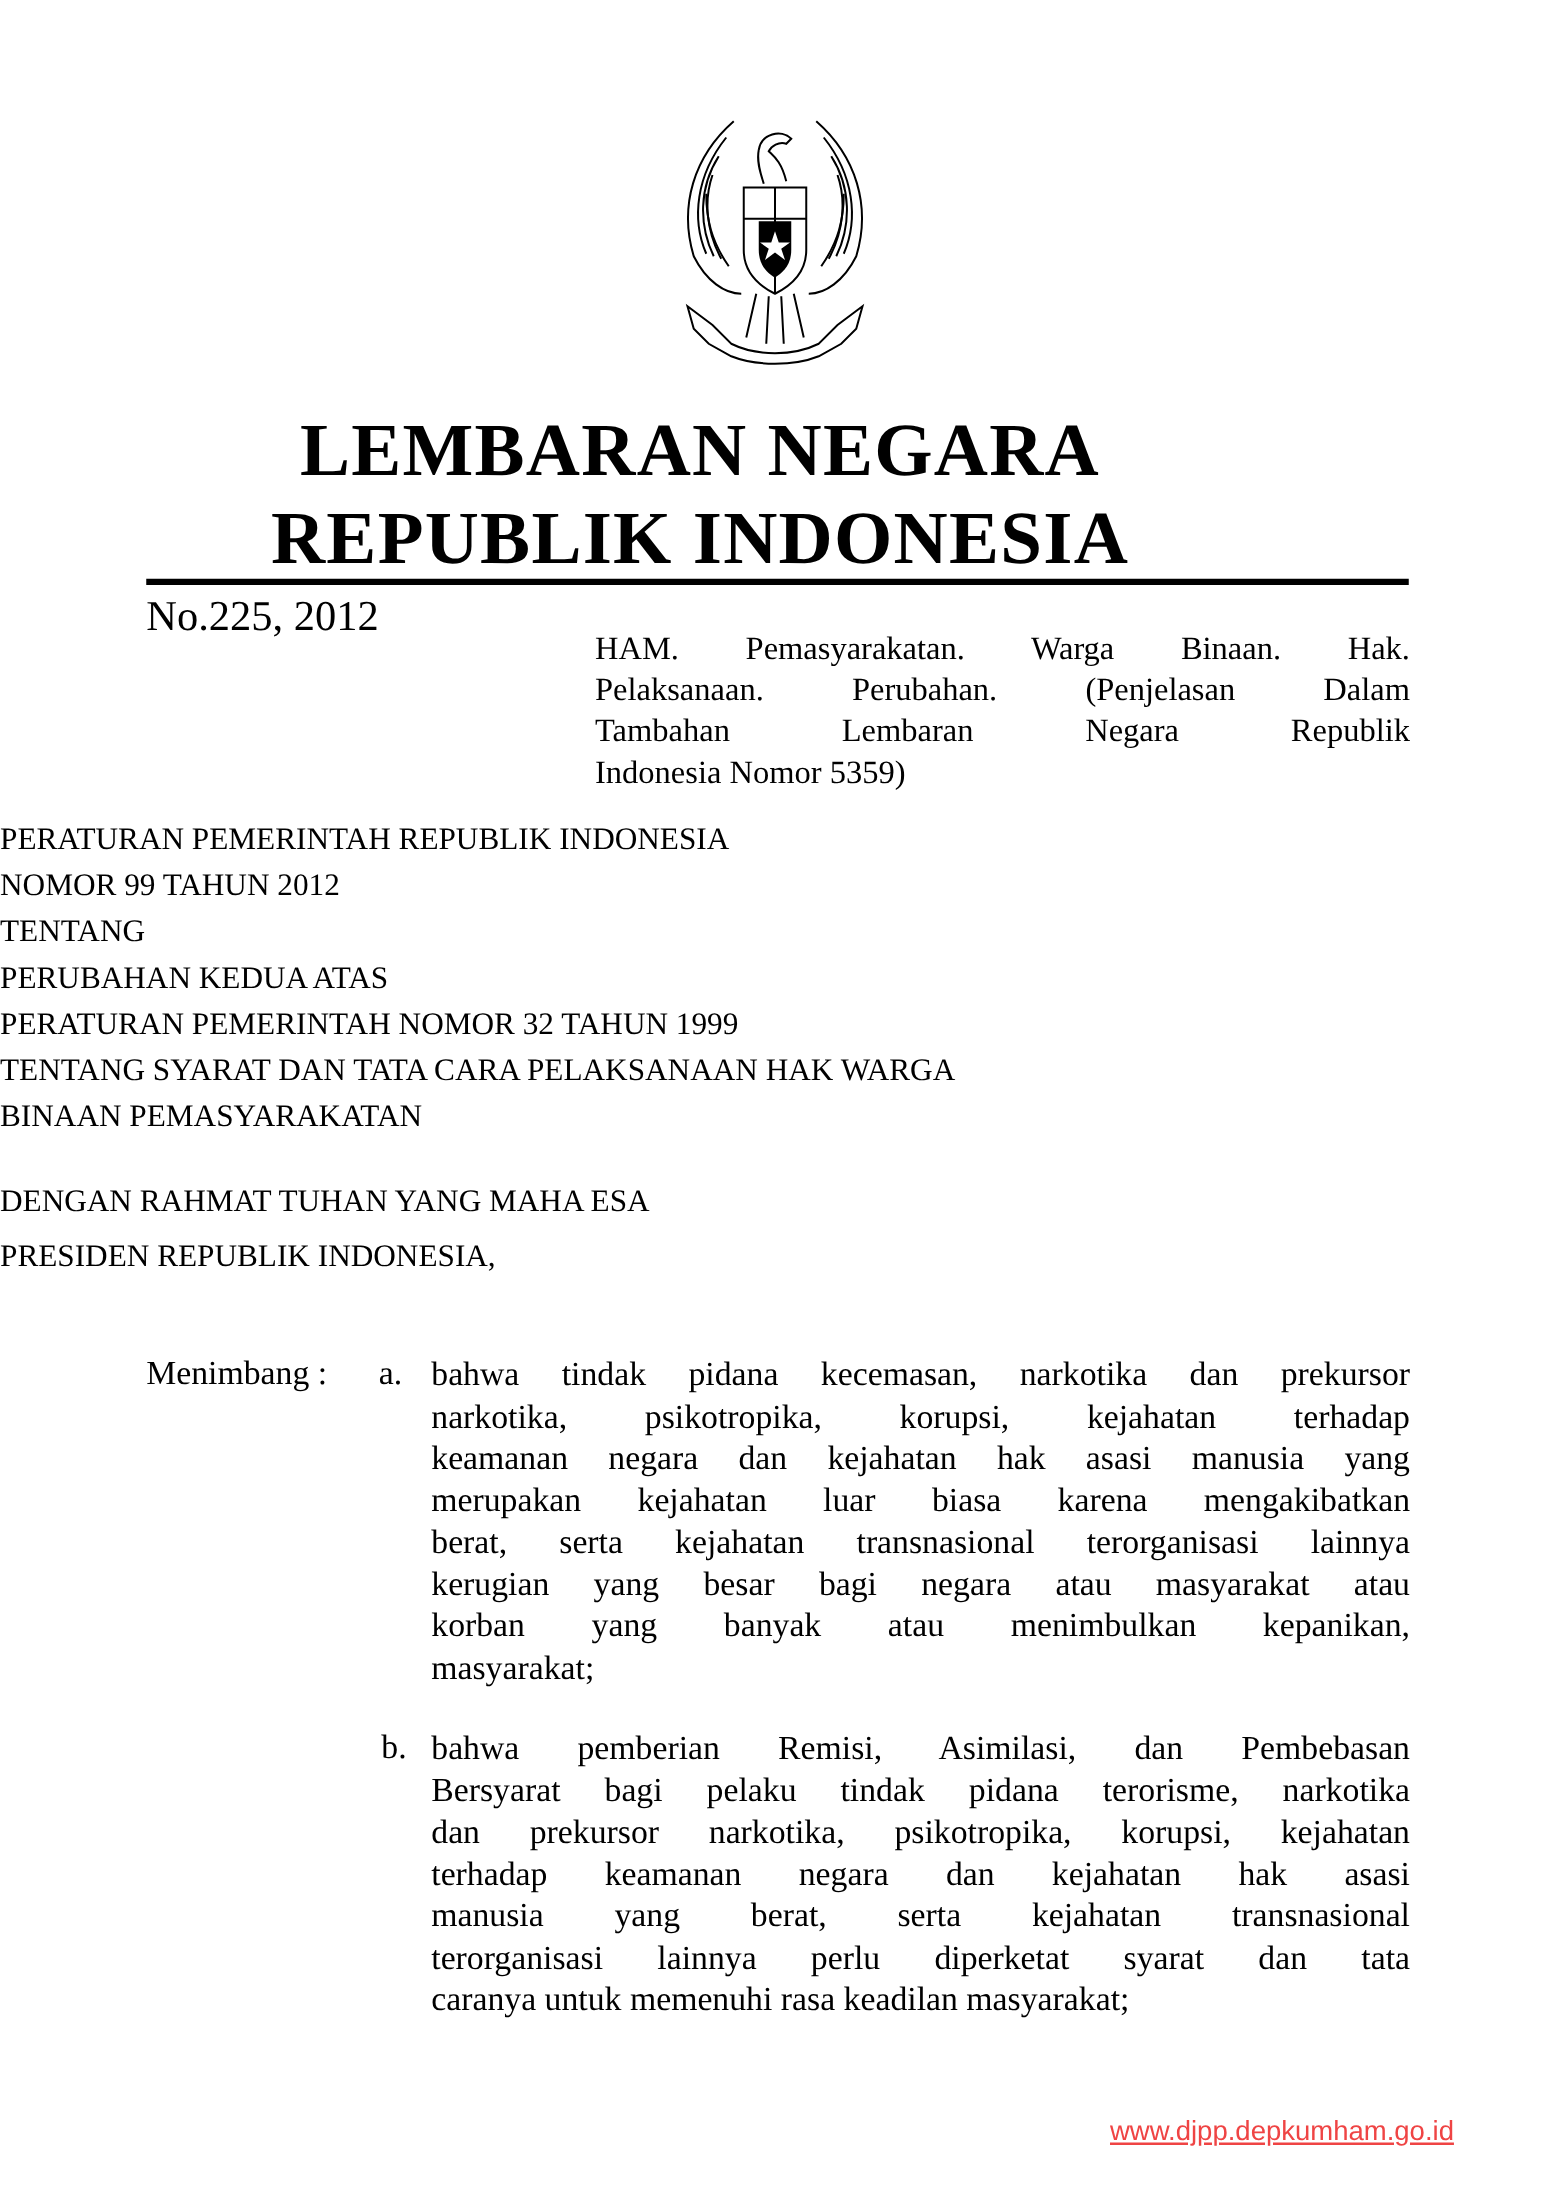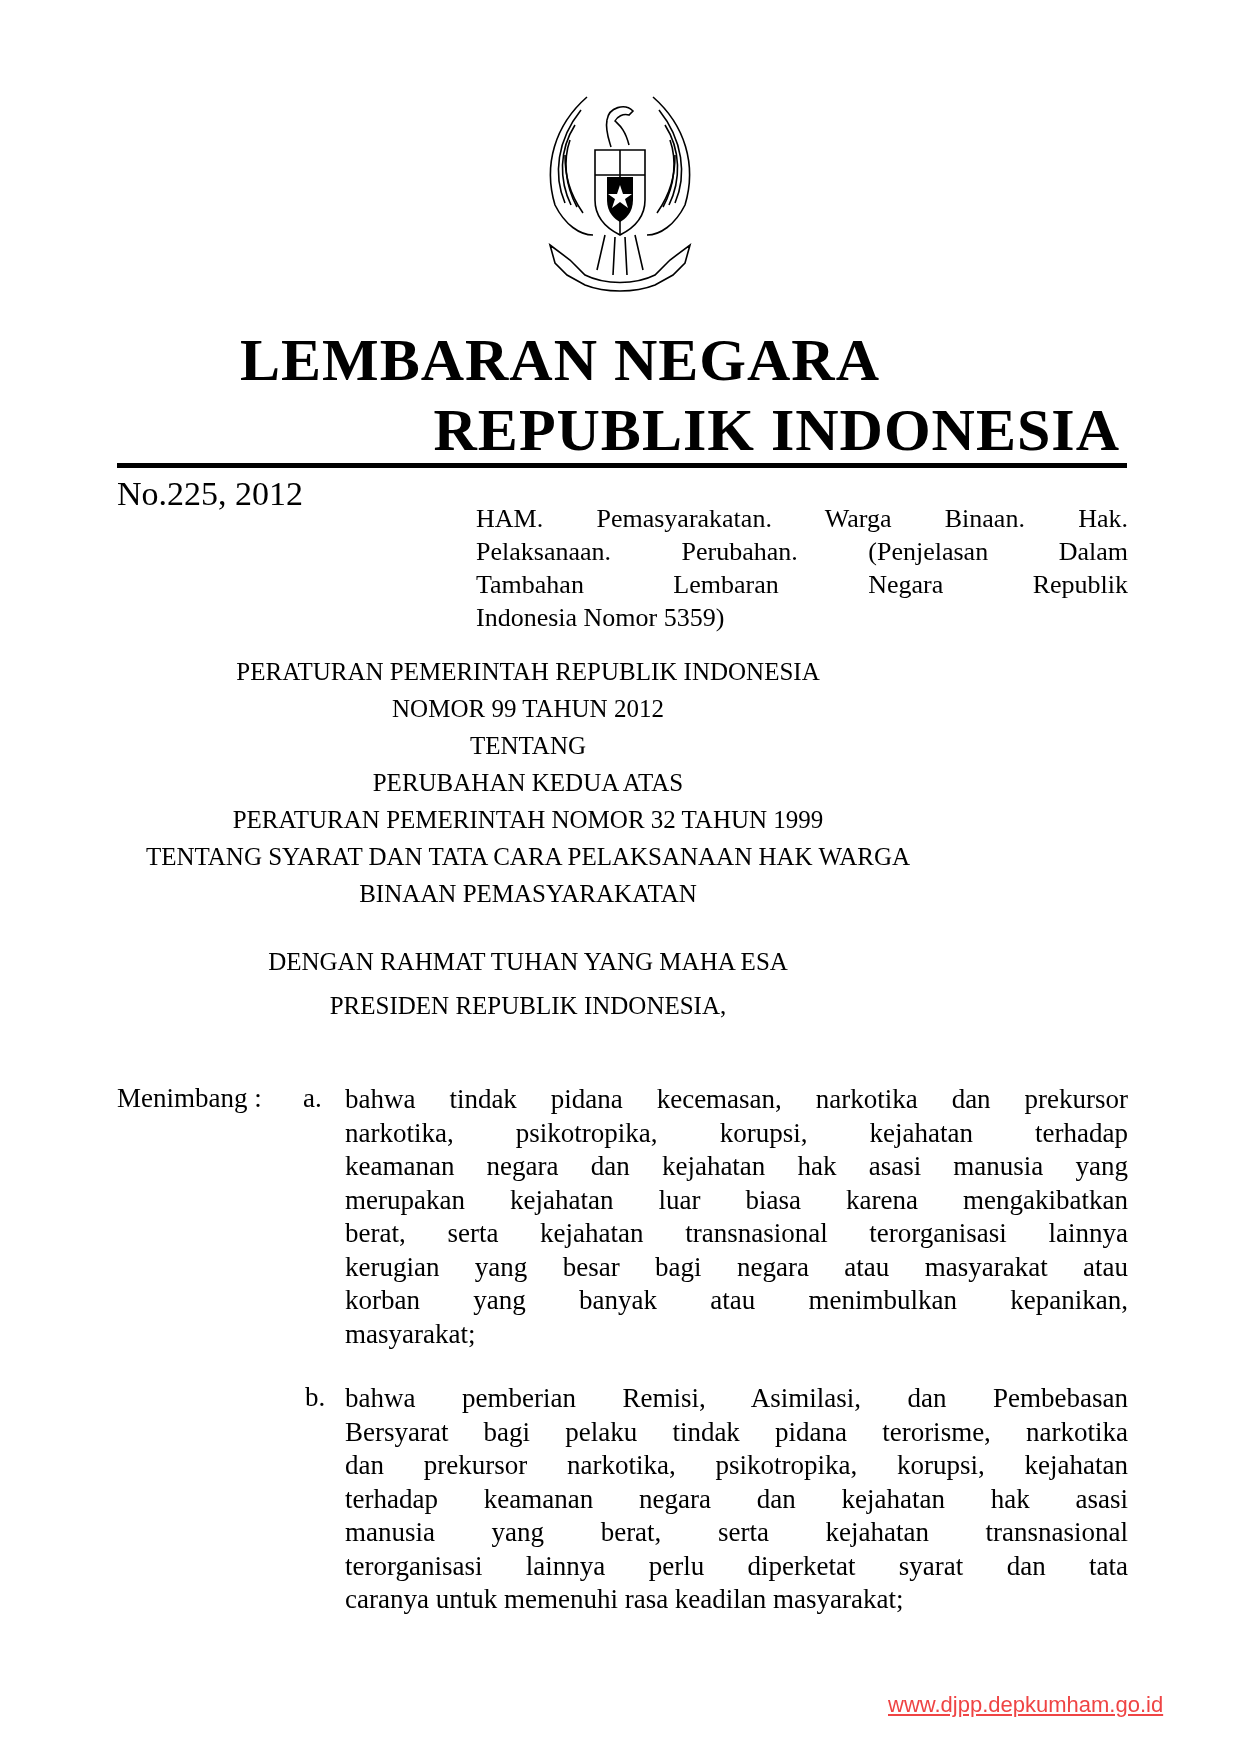--- a/index.html
+++ b/index.html
@@ -2,27 +2,27 @@
 <html><head>
 <meta charset="utf-8">
 <style>
   html, body { margin:0; padding:0; background:#ffffff; }
   body { width:1240px; height:1755px; position:relative; overflow:hidden;
          font-family:"Liberation Serif", "DejaVu Serif", serif; color:#000; }
   .emblem { position:absolute; left:525px; top:85px; width:190px; height:215px; }
   .title { position:absolute; left:0; width:1120px; text-align:center;
            font-weight:bold; font-size:60px; letter-spacing:1px; line-height:1; }
   .t1 { top:330px; }
-  .t2 { top:400px;text-align:right; }
+  .t2 { top:400px; }
   .rule { position:absolute; left:117px; width:1010px; top:463px; height:5px; background:#000; }
   .no { position:absolute; left:117px; top:475px; font-size:34px; }
   .cat { position:absolute; left:476px; top:502px; width:652px; font-size:26px;
          line-height:33px; text-align:justify; text-align-last:left; }
   .cat .jl { text-align-last:justify; display:block; }
-  .center-block { position:absolute; left:0; width:1056px; text-align:center; font-size:25px; }
+  .center-block { position:absolute; left:0; width:1056px; font-size:25px; }
   .heading-line { display:block; line-height:37px; }
   .menimbang-label { position:absolute; left:117px; top:1083px; font-size:27px; }
   .item-letter { position:absolute; font-size:27px; }
   .item-text { position:absolute; left:345px; width:783px; font-size:27px; line-height:33.5px; }
   .item-text span { display:block; text-align:justify; text-align-last:justify; }
   .item-text span.last { text-align-last:left; }
   .watermark { position:absolute; left:888px; top:1692px; font-family:"Liberation Sans","DejaVu Sans",sans-serif;
                font-size:22px; color:#ef4444; text-decoration:underline; }
 </style>
 </head>

